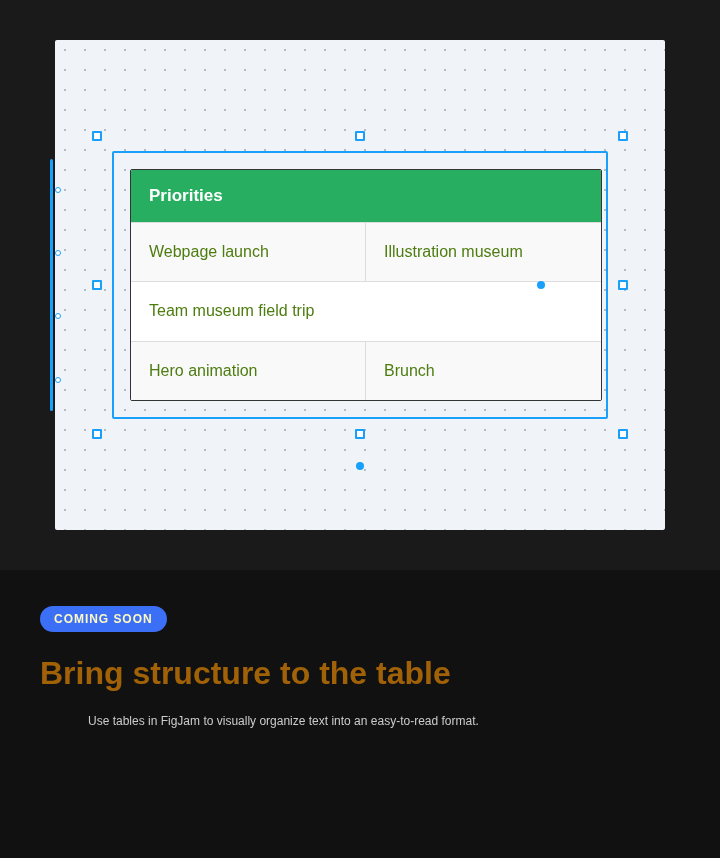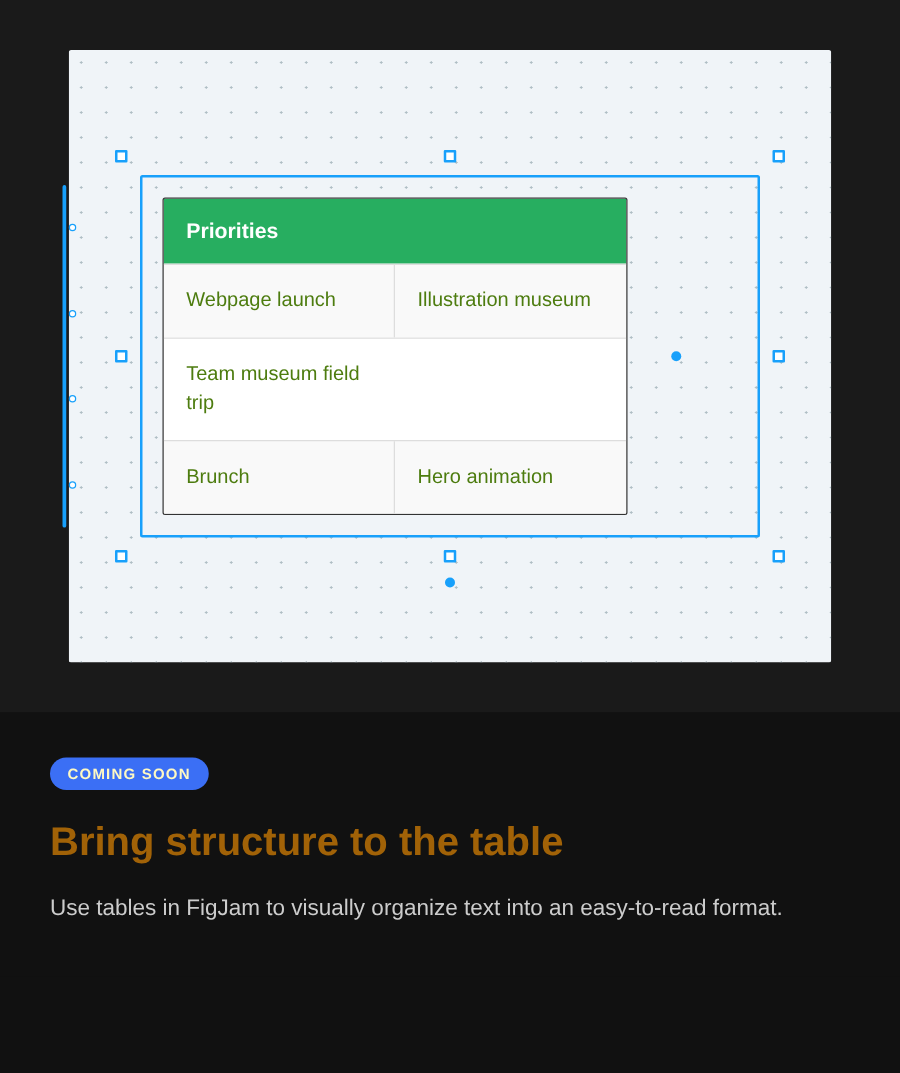--- a/index.html
+++ b/index.html
@@ -103,21 +103,21 @@
     .left-dot {
       width: 6px;
       height: 6px;
       border-radius: 50%;
       background: white;
       border: 1.5px solid #18a0fb;
     }
 
     
     .table {
-      width: 372px;
+      width: 472px;
       border: 1.5px solid #333;
       border-radius: 2px;
       overflow: hidden;
       background: white;
     }
 
     .table-header {
       display: grid;
       grid-template-columns: 1fr 1fr;
       background-color: #27ae60;
@@ -207,23 +207,24 @@
 
     .main-heading {
       font-size: 32px;
       font-weight: 800;
       color: #a16207;
       line-height: 1.2;
       margin-bottom: 20px;
     }
 
     .description {
-      font-size: 18px;
+      font-size: 12px;
       color: #cccccc;
       line-height: 1.6;
+      margin-left: 48px;
     }
   </style>
 </head>
 <body>
 
 <div class="canvas-area">
   <div class="figjam-canvas">
 
     <div class="table-selection-wrapper">
 
@@ -255,22 +256,22 @@
         <div class="table-row">
           <div class="table-cell">Webpage launch</div>
           <div class="table-cell">Illustration museum</div>
         </div>
 
         <div class="table-row">
           <div class="table-cell">Team museum field trip</div>
         </div>
 
         <div class="table-row">
+          <div class="table-cell">Hero animation</div>
           <div class="table-cell">Brunch</div>
-          <div class="table-cell">Hero animation</div>
         </div>
       </div>
     </div>
 
     <div class="canvas-dot"></div>
 
     <div class="right-dot"></div>
 
   </div>
 </div>

